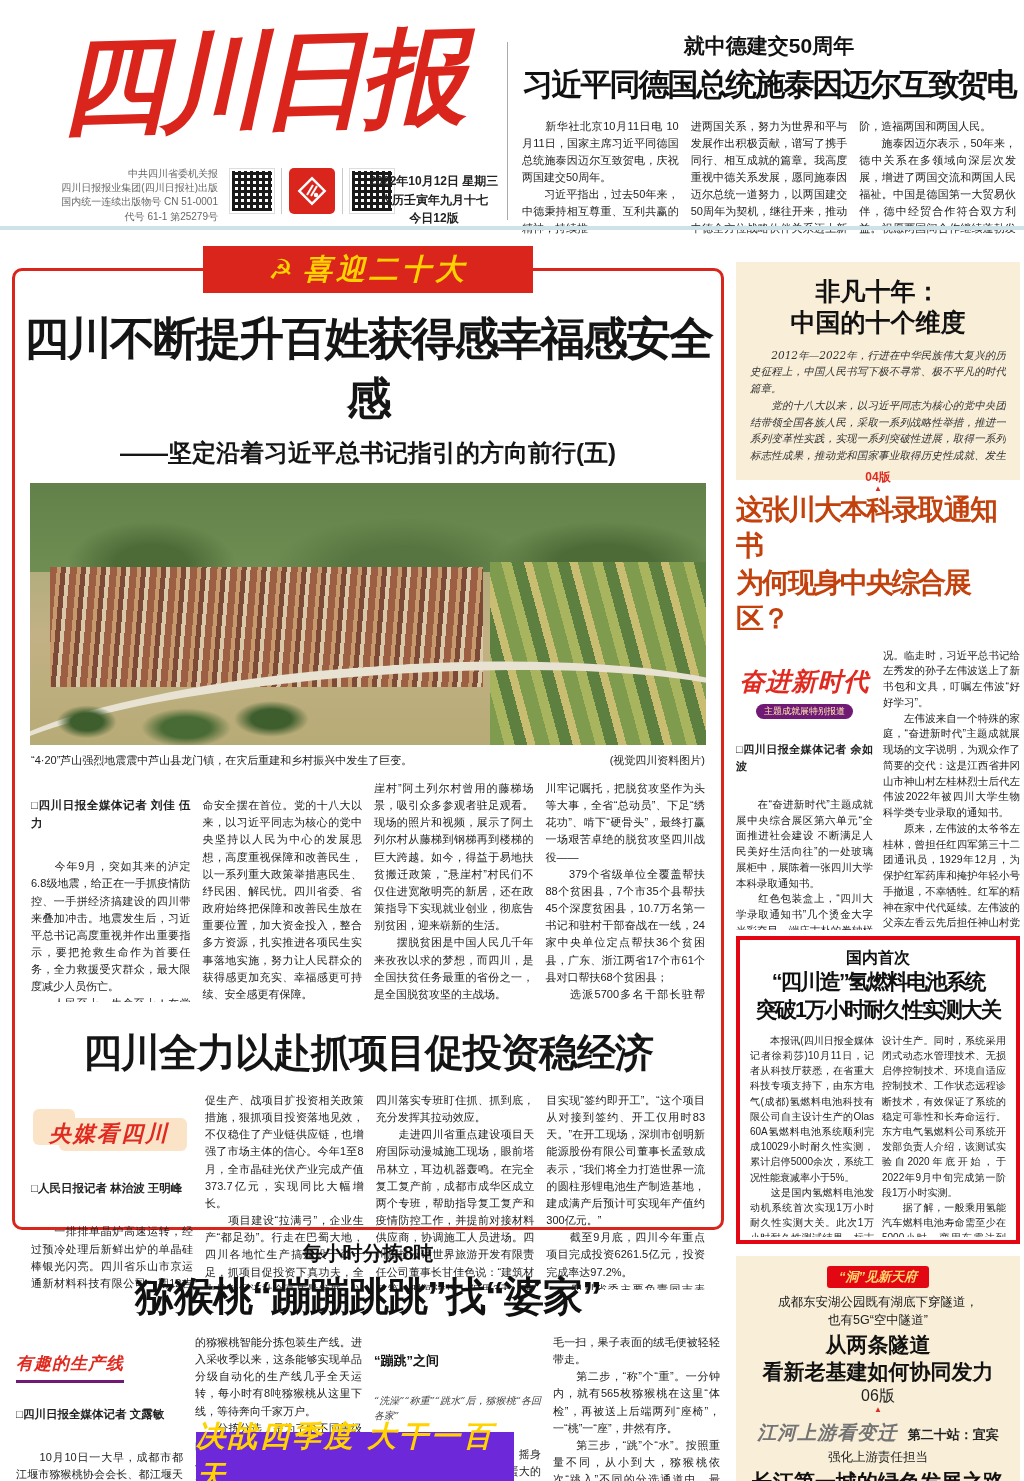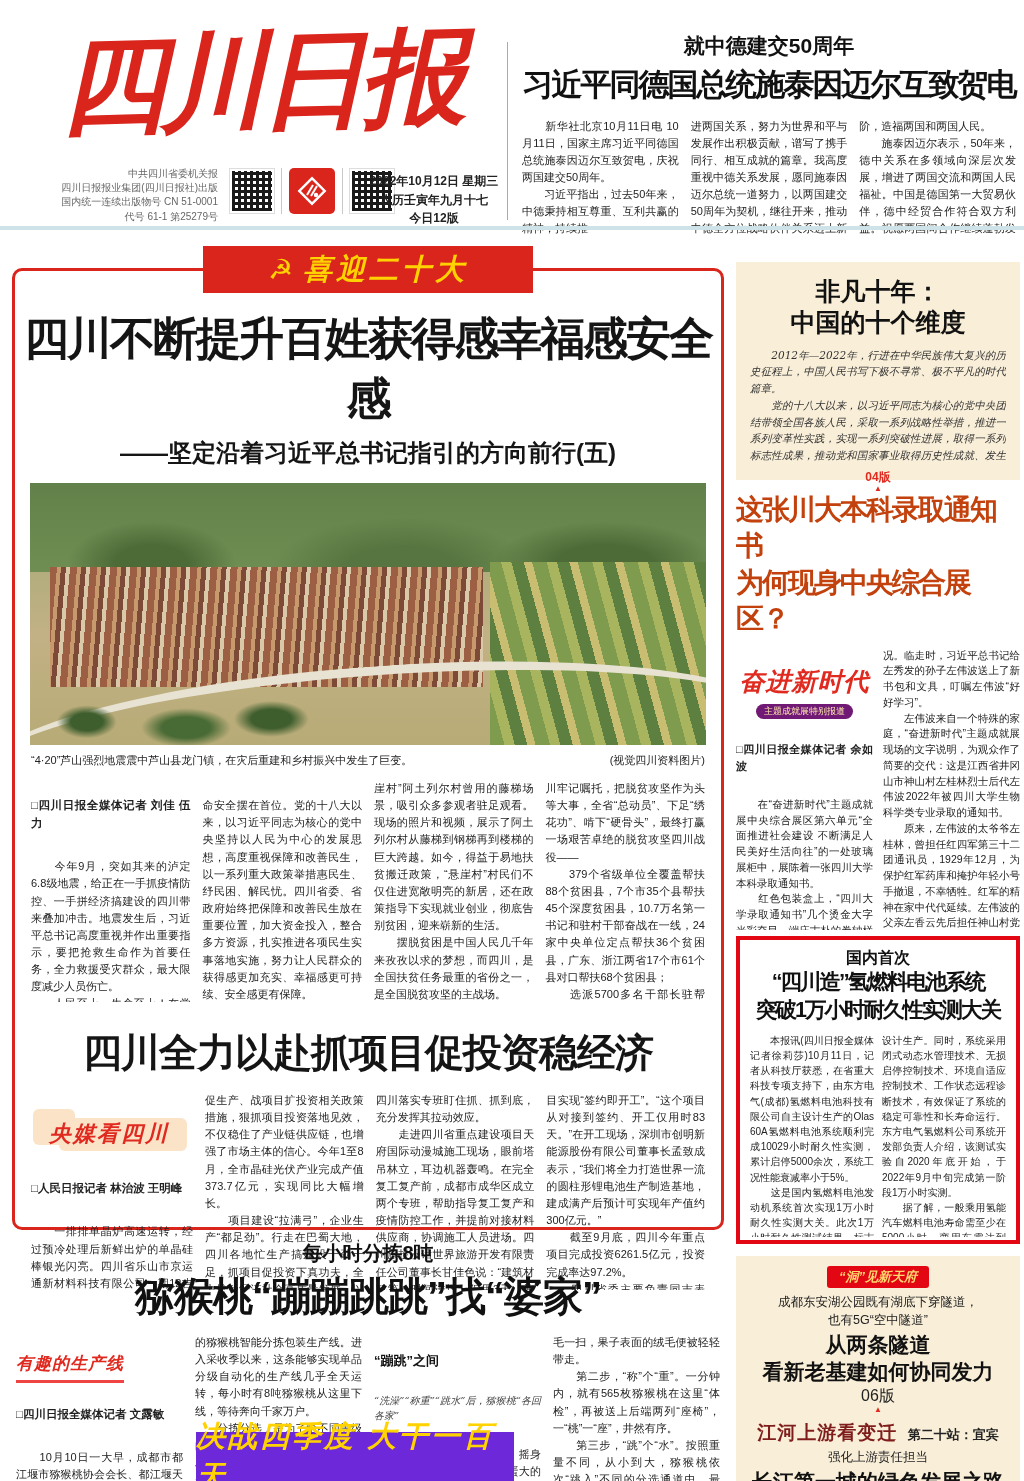--- a/index.html
+++ b/index.html
@@ -71,21 +71,21 @@
   .b1{left:0;top:0;width:42px;height:36px;}
   .b2{left:26px;top:9px;width:128px;height:33px;}
   .media-label-text{position:absolute;left:16px;top:8px;font-size:22px;font-weight:900;
                     color:#e02a20;font-style:italic;letter-spacing:2px;}
   
   .kiwi{position:absolute;left:12px;top:1240px;width:712px;height:241px;overflow:hidden;}
   .kiwi-kicker{text-align:center;font-size:20px;font-weight:900;color:#111;}
   .kiwi-headline{text-align:center;font-size:40px;font-weight:900;color:#111;letter-spacing:-1px;margin-top:2px;}
   .kiwi-cols{display:flex;gap:12px;margin:10px 4px 0;height:156px;overflow:hidden;}
   .fun-label{display:inline-block;font-size:17px;font-weight:900;font-style:italic;color:#e02a20;
-             border-bottom:3px solid #ef4444;padding-bottom:2px;margin-bottom:6px;letter-spacing:1px;}
+             border-bottom:3px solid #701a75;padding-bottom:2px;margin-bottom:6px;letter-spacing:1px;}
   .kiwi-sub{font-weight:900;font-size:13px;color:#111;margin-bottom:2px;}
   .kiwi-note{font-size:10px;color:#444;font-style:italic;margin:2px 0 5px;font-family:"DejaVu Serif",serif;}
   .campaign{position:absolute;left:196px;top:1432px;width:318px;height:49px;background:#6d28d9;
             display:flex;align-items:center;justify-content:center;font-size:29px;font-weight:900;
             font-style:italic;color:#ffd200;letter-spacing:3px;}
   
   .decade{position:absolute;left:736px;top:262px;width:284px;height:218px;background:#f9eed8;
           padding:14px;box-sizing:border-box;}
   .decade-title{text-align:center;font-size:25px;font-weight:900;line-height:1.25;color:#111;}
   .decade-body{margin-top:8px;font-size:10.5px;line-height:1.6;color:#333;text-align:justify;
@@ -108,21 +108,21 @@
   .hyd-title{text-align:center;font-size:21.5px;font-weight:900;line-height:1.3;letter-spacing:-2px;color:#111;}
   .hyd-cols{display:flex;gap:8px;margin-top:8px;height:204px;overflow:hidden;}
   .hcol{flex:1;font-size:10px;line-height:1.52;text-align:justify;white-space:pre-line;color:#222;}
   .bottom-box{position:absolute;left:736px;top:1256px;width:284px;height:225px;background:#f9eed8;
               text-align:center;padding:10px;box-sizing:border-box;overflow:hidden;}
   .bb-label{display:inline-block;background:#e30613;color:#ffd76e;font-weight:900;font-size:13px;
             padding:2px 12px;border-radius:3px;font-style:italic;}
   .bb-intro{font-size:12.5px;margin-top:6px;line-height:1.4;color:#222;}
   .bb-title{font-size:21px;font-weight:900;line-height:1.3;color:#111;margin-top:2px;}
   .bb-river-row{margin-top:7px;}
-  .bb-river{font-size:19px;font-weight:900;color:#7f1d1d;letter-spacing:1px;}
+  .bb-river{font-size:19px;font-weight:900;font-style:italic;color:#737373;letter-spacing:1px;}
   .bb-station{font-size:13px;color:#222;font-weight:700;margin-left:6px;}
   .bb-intro2{font-size:12.5px;margin-top:3px;color:#222;}
 </style>
 </head>
 <body>
 
 <div class="page">
 
   <div class="brand">四川日报</div>
   <div class="pubinfo">

